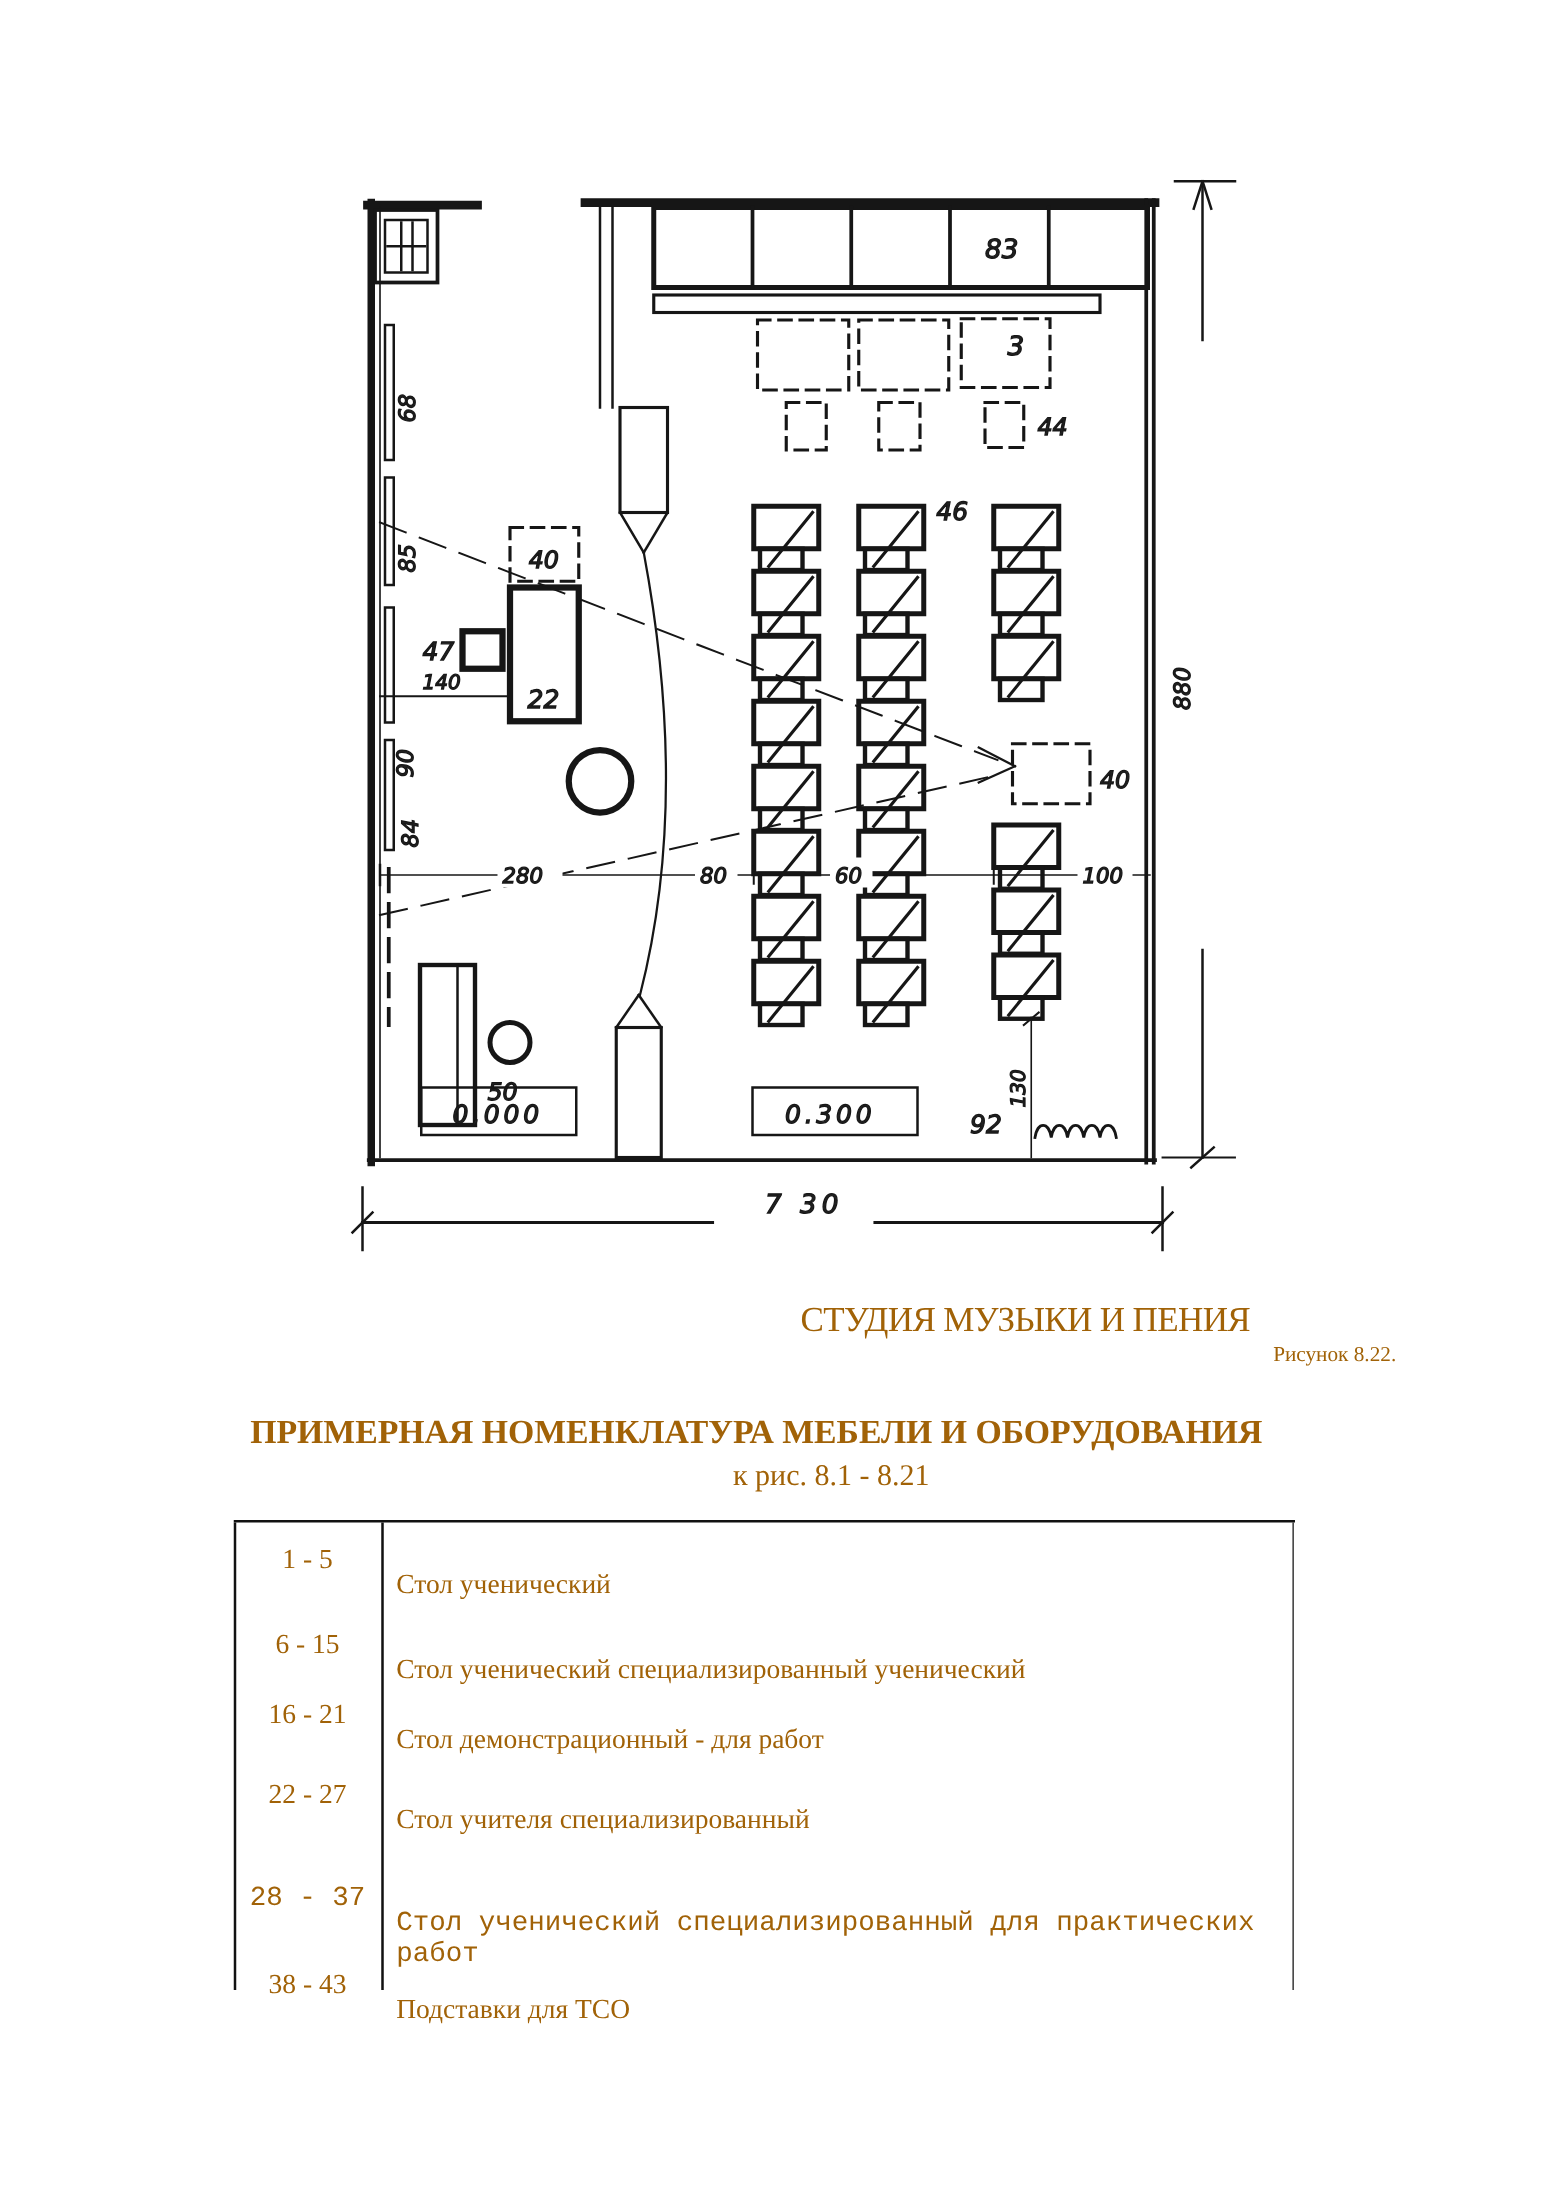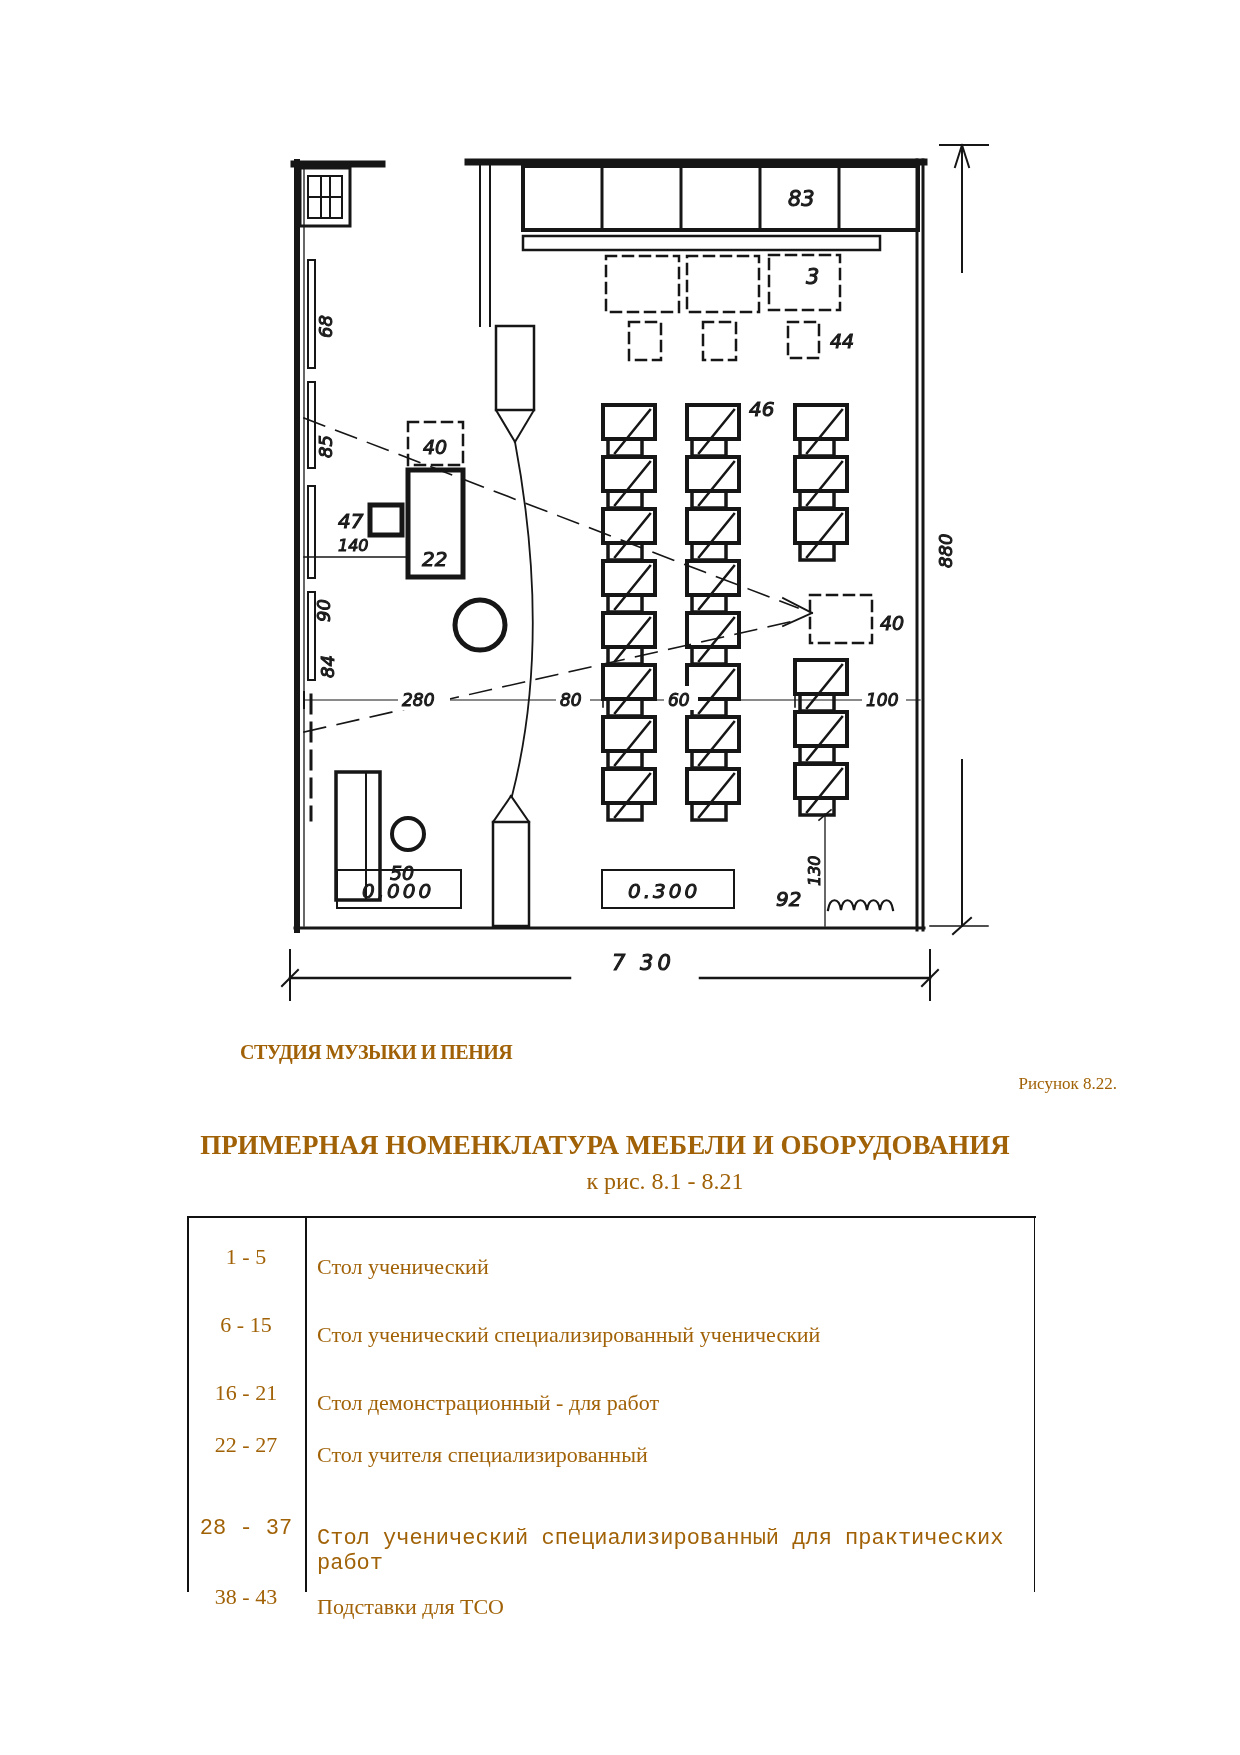--- a/index.html
+++ b/index.html
@@ -2,36 +2,36 @@
 <html><head>
 <meta charset="utf-8">
 <style>
   html,body{margin:0;padding:0;background:#e8e8e8;}
   #page{position:relative;width:1240px;height:1755px;background:#ffffff;
         font-family:"Liberation Serif", serif;color:#a16207;overflow:hidden;}
   
   #plan-wrap{position:absolute;left:240px;top:120px;width:760px;height:900px;}
   svg text{font-family:"DejaVu Sans", sans-serif;font-style:italic;fill:#222;}
   
-  .figure-title{position:absolute;left:240px;top:1041px;width:760px;text-align:left;
-        font-weight:bold;font-size:20px;letter-spacing:-0.5px;}
+  .figure-title{position:absolute;left:240px;top:1041px;width:760px;text-align:right;
+        font-weight:normal;font-size:28px;letter-spacing:-0.5px;}
   .figure-caption{position:absolute;right:123px;top:1074px;font-size:17px;}
   .table-title{position:absolute;left:170px;top:1130px;width:870px;text-align:center;
         font-weight:bold;font-size:27px;}
   .table-subtitle{position:absolute;left:170px;top:1168px;width:990px;text-align:center;
         font-size:24px;}
   
   #nomen-table{position:absolute;left:187px;top:1216px;width:849px;height:374px;
         border-top:2px solid #111;font-size:22px;}
   #nomen-table .vline{position:absolute;top:0;bottom:0;width:0;border-left:2px solid #111;}
   #nomen-table .vline.left{left:0;}
   #nomen-table .vline.mid{left:118px;}
   #nomen-table .vline.right{left:847px;border-left-width:1.5px;}
   .trow{position:absolute;left:0;width:100%;height:68px;}
-  .trow .range{position:absolute;left:0;width:118px;text-align:center;top:4px;margin-top:10px;}
+  .trow .range{position:absolute;left:0;width:118px;text-align:center;top:4px;}
   .trow .name{position:absolute;left:130px;right:8px;top:4px;margin-top:20px;}
 </style>
 </head>
 <body>
 
 <div id="page">
 
   <div id="plan-wrap">
   <svg width="760" height="900" viewBox="0 0 760 900" stroke="#161616" fill="none" stroke-linecap="square">
 
@@ -268,21 +268,21 @@
     <div class="trow" style="top: 12px;">
       <div class="range">1 - 5</div>
       <div class="name">Стол ученический</div>
     </div>
 
     <div class="trow" style="top: 80px; padding-left: 45px;">
       <div class="range">6 - 15</div>
       <div class="name">Стол ученический специализированный ученический</div>
     </div>
 
-    <div class="trow" style="top: 148px;">
+    <div class="trow" style="top: 136px;">
       <div class="range">16 - 21</div>
       <div class="name">Стол демонстрационный - для работ</div>
     </div>
 
     <div class="trow" style="top: 200px;">
       <div class="range">22 - 27</div>
       <div class="name">Стол учителя специализированный</div>
     </div>
 
     <div class="trow" style="top: 284px; font-family: Liberation Mono, monospace;">

